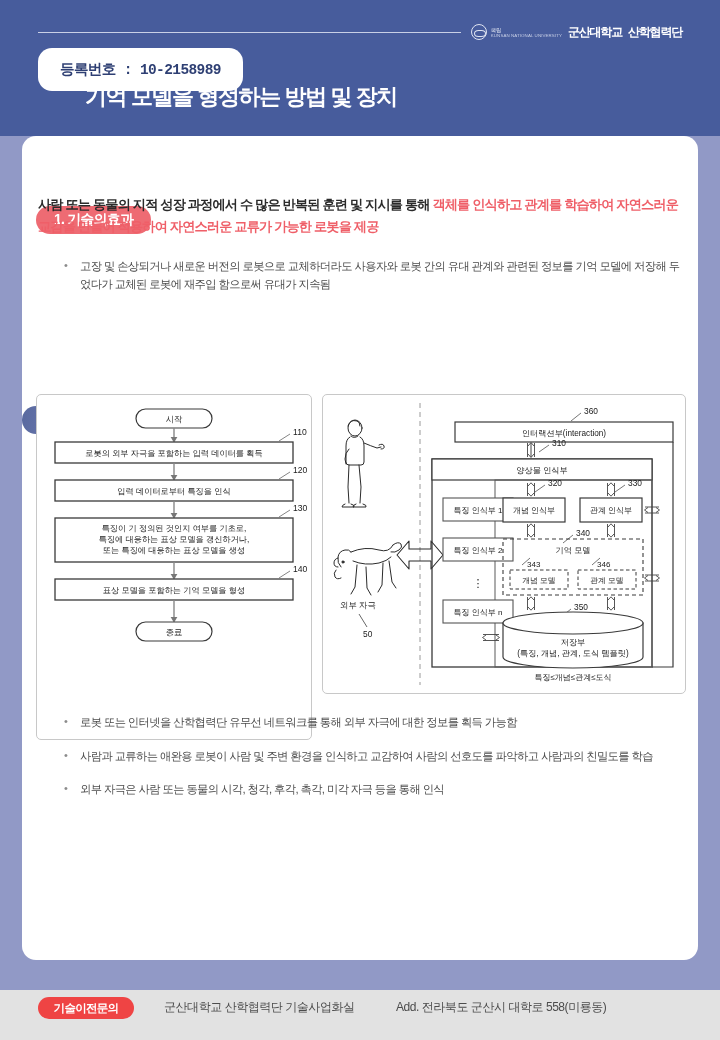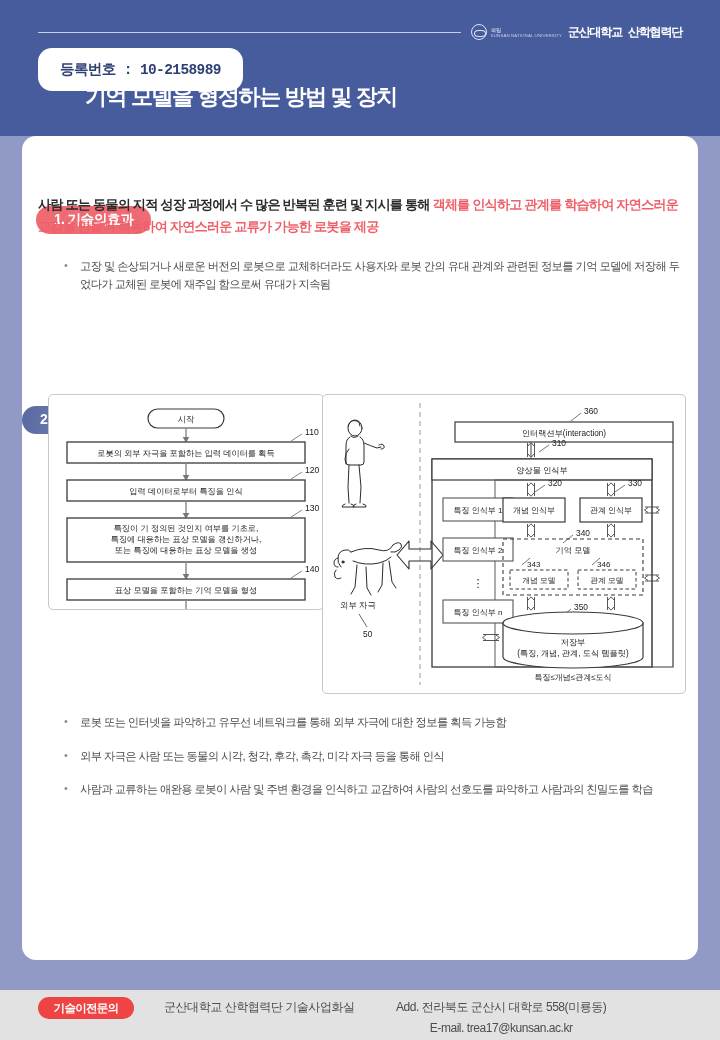--- a/index.html
+++ b/index.html
@@ -198,21 +198,21 @@
 
   
   .panel {
     position: absolute;
     top: 258px;
     border: 1px solid #c8c8c8;
     border-radius: 5px;
     background: #ffffff;
     overflow: hidden;
   }
-  #panel-left  { left: 26px;  width: 276px; height: 216px; }
+  #panel-left  { left: 14px;  width: 276px; height: 346px; }
   #panel-right { left: 300px; width: 364px; height: 300px; }
 
   .panel svg { display: block; }
 
   
   #detail-bullets {
     position: absolute;
     top: 578px; left: 40px;
     width: 620px;
   }
@@ -516,35 +516,34 @@
             <line x1="322" y1="186" x2="336" y2="186"></line>
           <path d="M325,180.5 l-3.5,2.5 l3.5,2.5"></path>
             <path d="M333,180.5 l3.5,2.5 l-3.5,2.5"></path>
         </g>
 
         <path d="M350,47 L350,272 L329,272" fill="none" stroke="#3a3a3a" stroke-width="1.2"></path>
       </svg>
     </div>
 
     <div id="detail-bullets">
-      <div class="bullet">로봇 또는 인터넷을 파악하고 유무선 네트워크를 통해 외부 자극에 대한 정보를 획득 가능함</div>
+      <div class="bullet">로봇 또는 인터넷을 산학협력단 유무선 네트워크를 통해 외부 자극에 대한 정보를 획득 가능함</div>
+      <div class="bullet">사람과 교류하는 애완용 로봇이 사람 및 주변 환경을 인식하고 교감하여 사람의 선호도를 파악하고 사람과의 친밀도를 학습</div>
       <div class="bullet">외부 자극은 사람 또는 동물의 시각, 청각, 후각, 촉각, 미각 자극 등을 통해 인식</div>
-      <div class="bullet">사람과 교류하는 애완용 로봇이 사람 및 주변 환경을 인식하고 교감하여 사람의 선호도를 파악하고 사람과의 친밀도를 학습</div>
     </div>
 
   </div>
 
   <div id="footer">
     <div id="footer-pill">
       <span>기술이전문의</span>
     </div>
 
     <div class="f-col" id="f-col-1">
       <div class="f-line">군산대학교 산학협력단 기술사업화실</div>
     </div>
 
     <div class="f-col" id="f-col-2">
       <div class="f-line">Add. 전라북도 군산시 대학로 558(미룡동)</div>
-      <div class="f-line">E-mail. trea17@kunsan.ac.kr</div>
     </div>
   </div>
 
 </div>
 
 </body></html>

